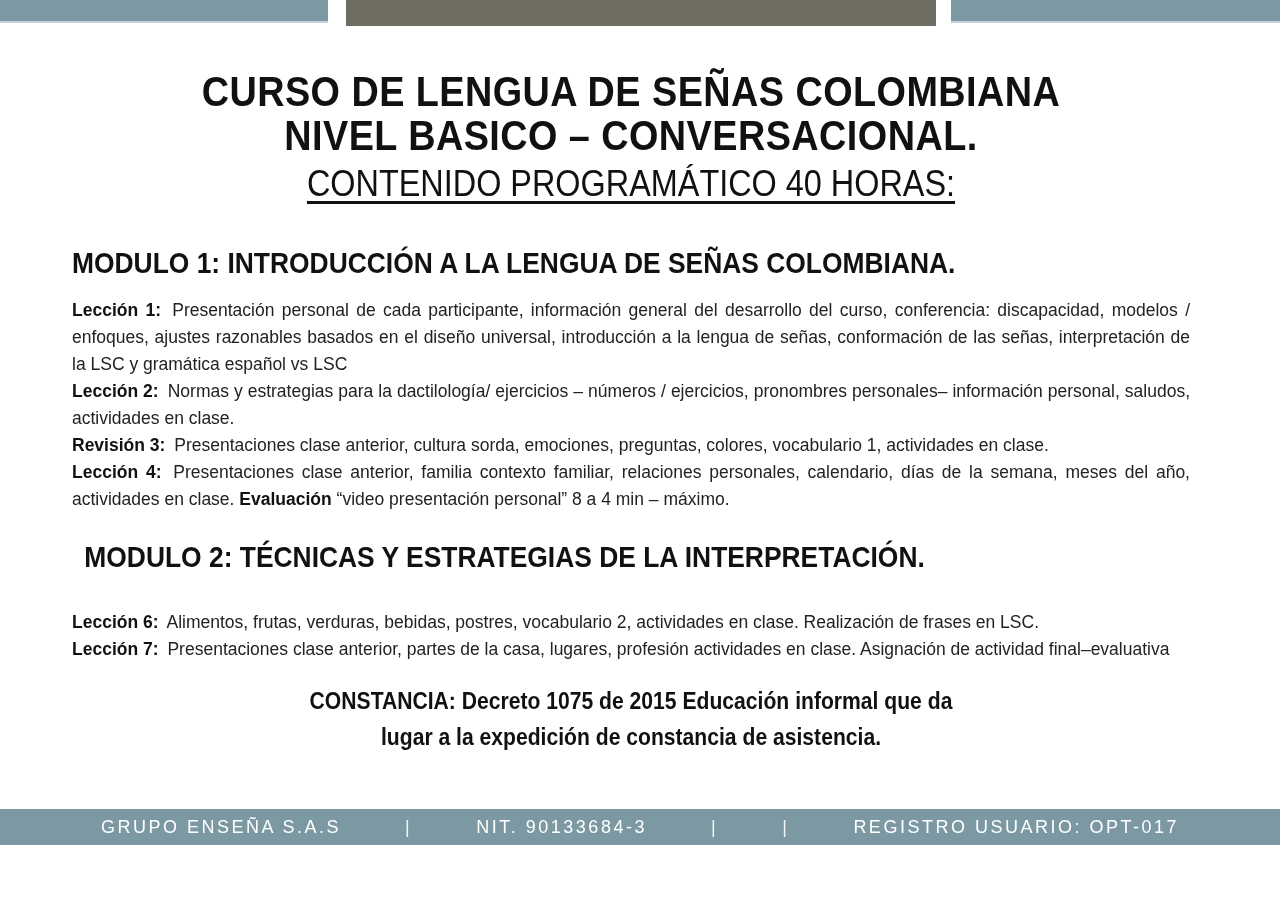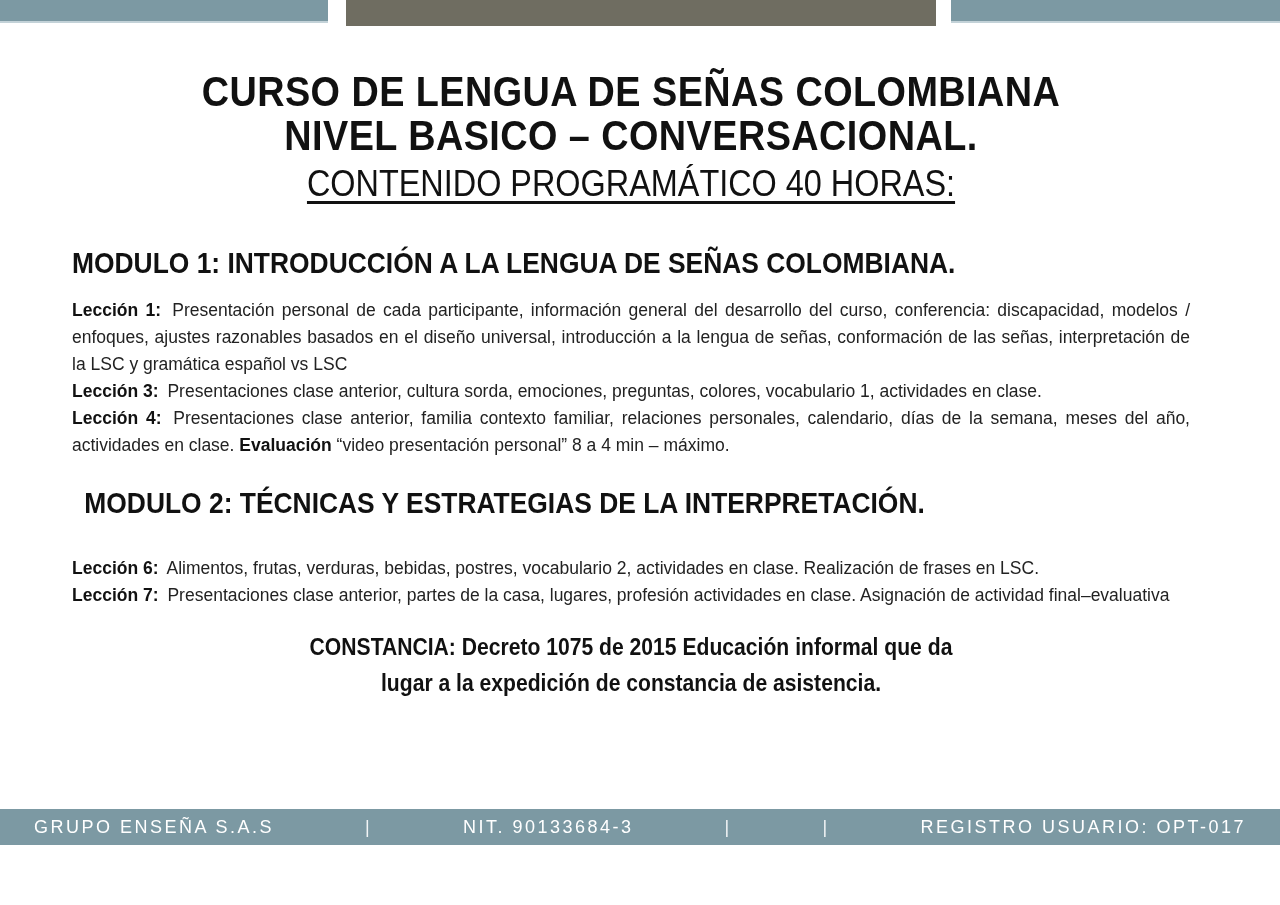--- a/index.html
+++ b/index.html
@@ -77,21 +77,21 @@
     transform-origin: center;
   }
 
   .footer {
     position: absolute;
     left: 0; right: 0; bottom: 0;
     height: 36px;
     display: flex;
     align-items: center;
     justify-content: space-between;
-    padding: 0 34px;
+    padding: 0 101px;
     color: #ffffff;
     font-size: 18px;
     letter-spacing: 2.5px;
     white-space: nowrap;
   }
   .footer .sep { opacity: 0.9; }
 </style>
 </head>
 <body>
 
@@ -109,21 +109,25 @@
       <div class="subtitle">CONTENIDO PROGRAMÁTICO 40 HORAS:</div>
     </div>
 
     <div class="module-heading m1">MODULO 1: INTRODUCCIÓN A LA LENGUA DE SEÑAS COLOMBIANA.</div>
 
     <p class="lesson">
       <b>Lección 1:</b>
       <span>Presentación personal de cada participante, información general del desarrollo del curso, conferencia: discapacidad, modelos / enfoques, ajustes razonables basados en el diseño universal, introducción a la lengua de señas, conformación de las señas, interpretación de la LSC y gramática español vs LSC</span>
     </p>
     <p class="lesson">
-      <b>Lección 3:</b>
+      <b>Lección 2:</b>
+      <span>Normas y estrategias para la dactilología/ ejercicios – números / ejercicios, pronombres personales– información personal, saludos, actividades en clase.</span>
+    </p>
+    <p class="lesson">
+      <b>Revisión 3:</b>
       <span>Presentaciones clase anterior, cultura sorda, emociones, preguntas, colores, vocabulario 1, actividades en clase.</span>
     </p>
     <p class="lesson">
       <b>Lección 4:</b>
       <span>Presentaciones clase anterior, familia contexto familiar, relaciones personales, calendario, días de la semana, meses del año, actividades en clase. </span><b class="inline">Evaluación</b><span> “video presentación personal” 8 a 4 min – máximo.</span>
     </p>
 
     <div class="module-heading m2">MODULO 2: TÉCNICAS Y ESTRATEGIAS DE LA INTERPRETACIÓN.</div>
 
     <p class="lesson">

